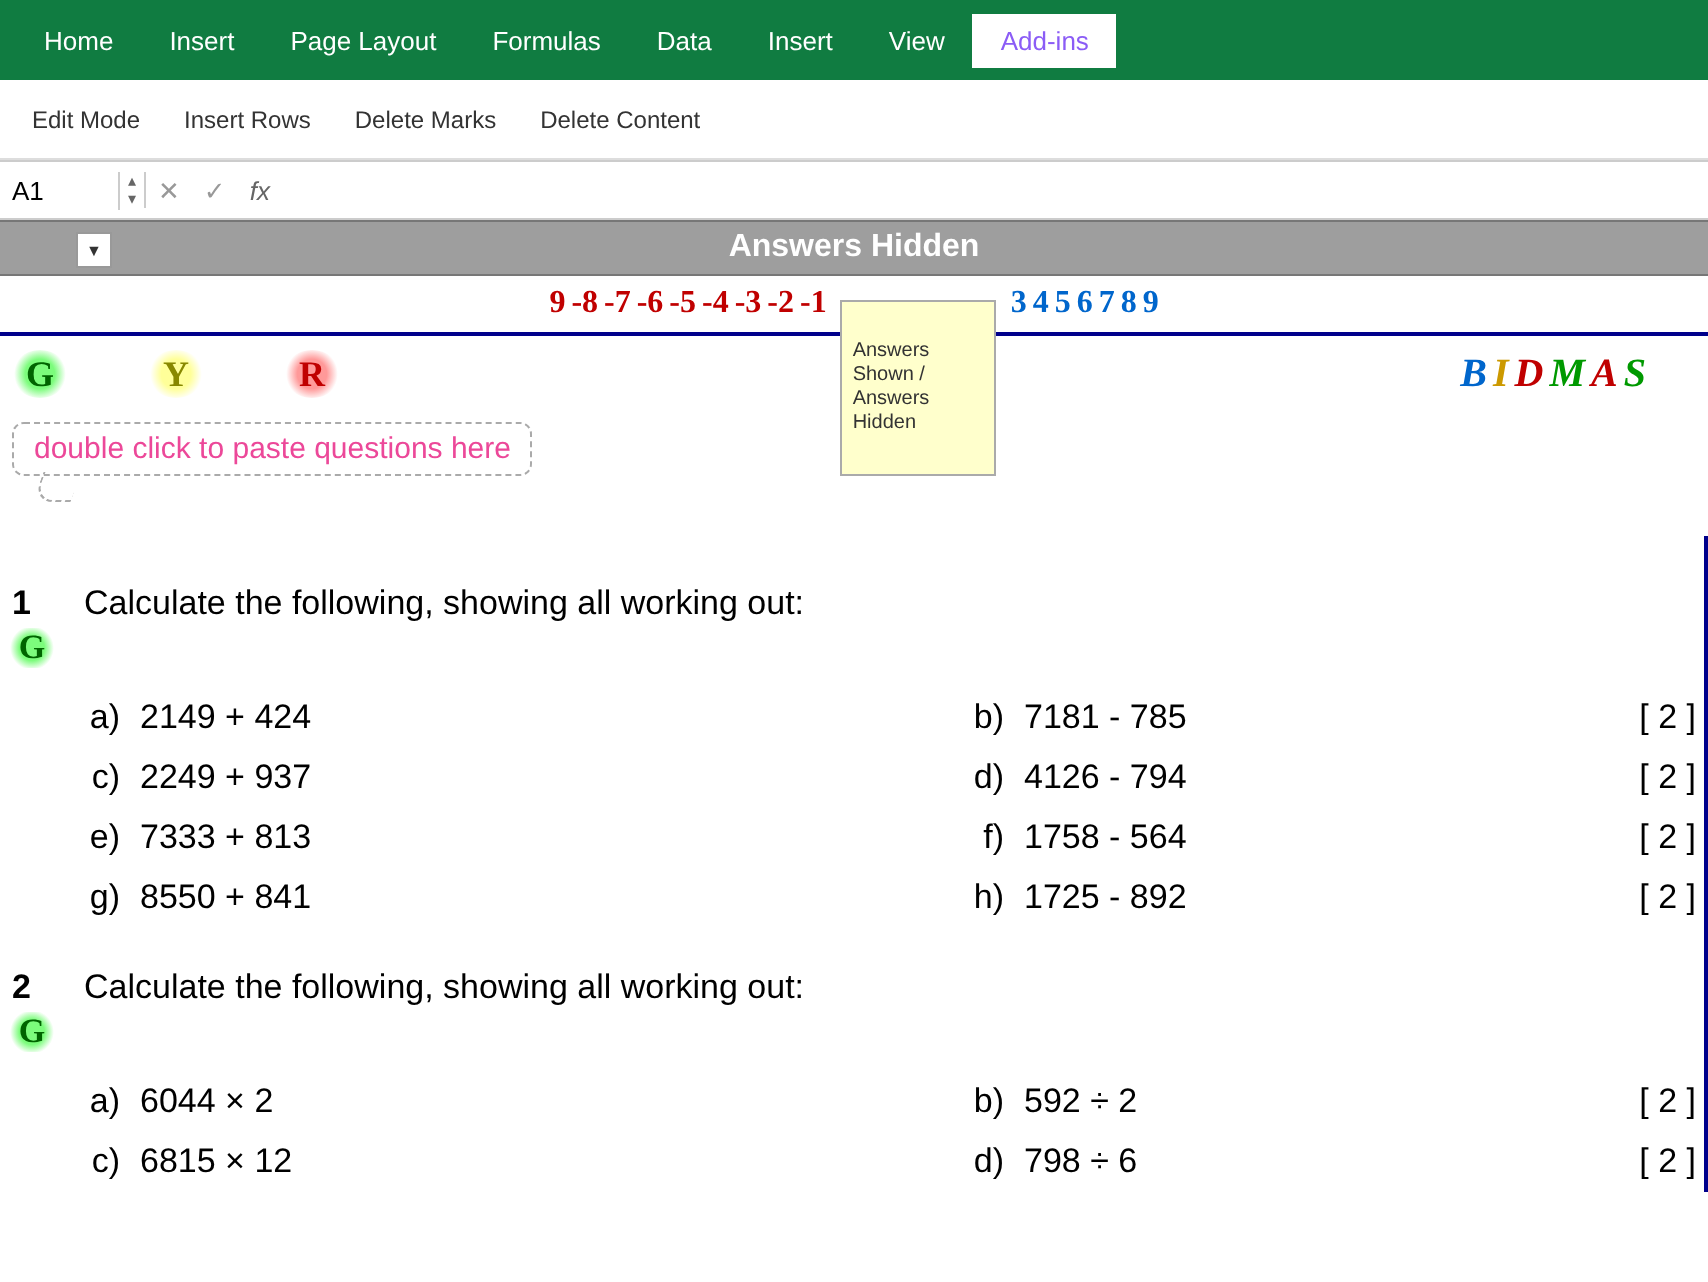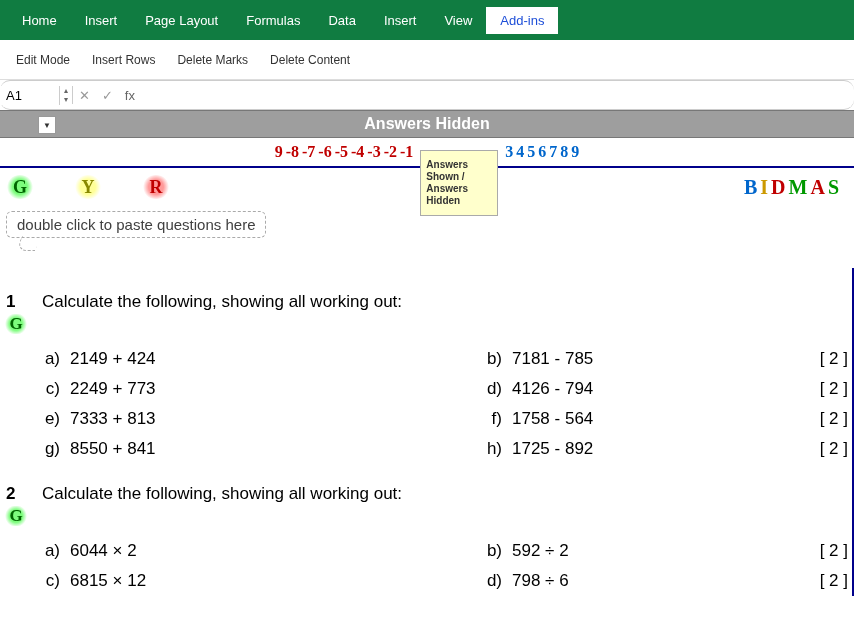--- a/index.html
+++ b/index.html
@@ -1,52 +1,52 @@
 <!DOCTYPE html>
 <html><head>
 <meta charset="utf-8">
 <style>
 * { margin: 0; padding: 0; box-sizing: border-box; }
 body { font-family: Arial, sans-serif; width: 854px; height: 641px; overflow: hidden; background: #fff; }
 
 .ribbon-tabs { background: #107c41; height: 40px; display: flex; align-items: center; padding-left: 8px; }
 .ribbon-tab { color: #fff; font-size: 13px; padding: 6px 14px; cursor: pointer; }
-.ribbon-tab.active { background: #fff; color: #1d4ed8; }
+.ribbon-tab.active { background: #fff; color: #8b5cf6; }
 
 .addin-bar { height: 40px; display: flex; align-items: center; padding-left: 8px; gap: 6px; border-bottom: 1px solid #ddd; }
 .addin-btn { font-size: 12px; color: #333; padding: 4px 8px; cursor: pointer; }
 
-.formula-bar { height: 30px; display: flex; align-items: center; border-top: 1px solid #ccc; border-bottom: 1px solid #ccc; background: #fff; border-radius: 10px; }
+.formula-bar { height: 30px; display: flex; align-items: center; border-top: 1px solid #ccc; border-bottom: 1px solid #ccc; background: #fff; }
 .cell-ref { width: 60px; font-size: 13px; padding: 2px 6px; border: none; border-right: 1px solid #ccc; }
 .stepper { display: flex; flex-direction: column; font-size: 8px; color: #666; padding: 0 4px; border-right: 1px solid #ccc; }
 .fb-icon { padding: 0 6px; color: #999; font-size: 13px; }
-.fx { font-size: 13px; color: #666; padding: 0 6px; }
+.fx { font-style: italic; font-size: 13px; color: #666; padding: 0 6px; }
 
 .sheet { position: relative; }
 
 .header-row { background: #9e9e9e; height: 28px; display: flex; align-items: center; justify-content: center; color: #fff; font-weight: bold; font-size: 16px; position: relative; border-top: 1px solid #777; border-bottom: 1px solid #777;}
 .dropdown-btn { position: absolute; left: 38px; top: 5px; width: 18px; height: 18px; background: #fff; border: 1px solid #999; display: flex; align-items: center; justify-content: center; font-size: 8px; color: #333; }
 
 .number-line { height: 30px; display: flex; align-items: center; justify-content: center; gap: 3px; font-family: 'Comic Sans MS', cursive; font-weight: bold; font-size: 16px; position: relative; border-bottom: 2px solid #00008b; }
 .nl-neg { color: #c00000; }
 .nl-zero { position: relative; }
-.tooltip { position: absolute; top: -2px; left: 100%; margin-left: 4px; background: #ffffcc; border: 1px solid #aaa; font-family: Arial; font-weight: bold; font-size: 10px; color: #333; padding: 8px 5px; width: 78px; line-height: 1.2; z-index: 10; }
+.tooltip { position: absolute; top: -2px; left: 100%; margin-left: 4px; background: #ffffcc; border: 1px solid #aaa; font-family: Arial; font-weight: normal; font-size: 10px; color: #333; padding: 19px 5px; width: 78px; line-height: 1.2; z-index: 10; }
 .nl-pos { color: #0066cc; }
 .right-border { position: absolute; right: 0; top: 158px; bottom: 0; width: 2px; background: #00008b; }
 
 .gyr-row { height: 38px; display: flex; align-items: center; padding-left: 6px; gap: 40px; position: relative; }
 .gyr { font-family: 'Comic Sans MS', cursive; font-weight: bold; font-size: 18px; width: 28px; height: 24px; display: flex; align-items: center; justify-content: center; border-radius: 50%; }
 .g-badge { color: #006400; background: radial-gradient(circle, #7cfc7c 0%, #7cfc7c 40%, transparent 70%); }
 .y-badge { color: #888800; background: radial-gradient(circle, #ffff99 0%, #ffff99 40%, transparent 70%); }
 .r-badge { color: #c00000; background: radial-gradient(circle, #ff9999 0%, #ff9999 40%, transparent 70%); }
-.bidmas { position: absolute; right: 12px; font-family: 'Comic Sans MS', cursive; font-weight: bold; font-size: 20px; letter-spacing: 3px; }
+.bidmas { position: absolute; right: 28px; font-family: 'Comic Sans MS', cursive; font-style: italic; font-weight: bold; font-size: 20px; letter-spacing: 3px; }
 .bidmas span:nth-child(1){color:#0066cc;} .bidmas span:nth-child(2){color:#cc9900;} .bidmas span:nth-child(3){color:#c00000;} .bidmas span:nth-child(4){color:#009900;} .bidmas span:nth-child(5){color:#c00000;} .bidmas span:nth-child(6){color:#009900;}
 
 .paste-row { height: 36px; display: flex; align-items: center; position: relative; }
-.paste-box { margin-left: 6px; border: 1.5px dashed #aaa; border-radius: 6px; padding: 4px 10px; color: #404040; font-size: 15px; position: relative; }
+.paste-box { margin-left: 6px; border: 1.5px dashed #aaa; border-radius: 6px; padding: 4px 10px; color: #ec4899; font-size: 15px; position: relative; }
 .paste-box::after { content: ""; position: absolute; left: 12px; bottom: -14px; width: 18px; height: 14px; border-left: 1.5px dashed #aaa; border-bottom: 1.5px dashed #aaa; border-bottom-left-radius: 10px; transform: skewX(-20deg);}
 .total-marks { position: absolute; left: 50%; transform: translateX(-50%); font-weight: bold; font-size: 18px; }
 
 .questions { padding: 30px 6px 0 6px; font-size: 17px; }
 .q-header { display: flex; align-items: center; gap: 18px; margin-top: 20px; margin-bottom: 2px;}
 .q-num { font-weight: bold; width: 18px; }
 .q-text { }
 .g-small { font-family: 'Comic Sans MS', cursive; font-weight: bold; color: #006400; background: radial-gradient(circle, #7cfc7c 0%, #7cfc7c 40%, transparent 70%); width: 24px; height: 20px; display: flex; align-items: center; justify-content: center; margin-left: -2px; margin-bottom: 10px;}
 .part-row { display: flex; padding: 5px 0; }
 .part-left { width: 470px; display: flex; }
@@ -140,21 +140,21 @@
         </div>
         <div class="part-right">
           <span class="part-label">b)</span>
           <span>7181 - 785</span>
           <span class="marks">[  2  ]</span>
         </div>
       </div>
       <div class="part-row">
         <div class="part-left">
           <span class="part-label">c)</span>
-          <span>2249 + 773</span>
+          <span>2249 + 937</span>
         </div>
         <div class="part-right">
           <span class="part-label">d)</span>
           <span>4126 - 794</span>
           <span class="marks">[  2  ]</span>
         </div>
       </div>
       <div class="part-row">
         <div class="part-left">
           <span class="part-label">e)</span>

